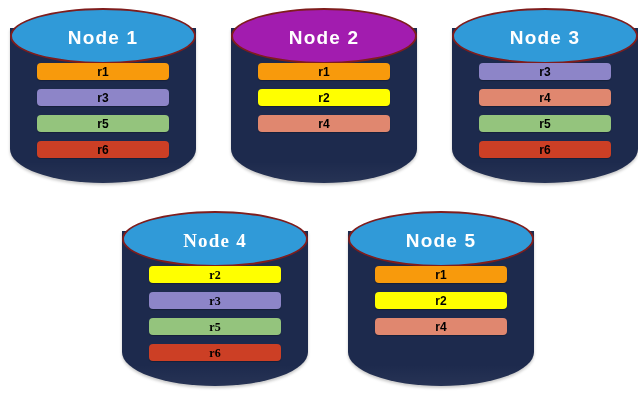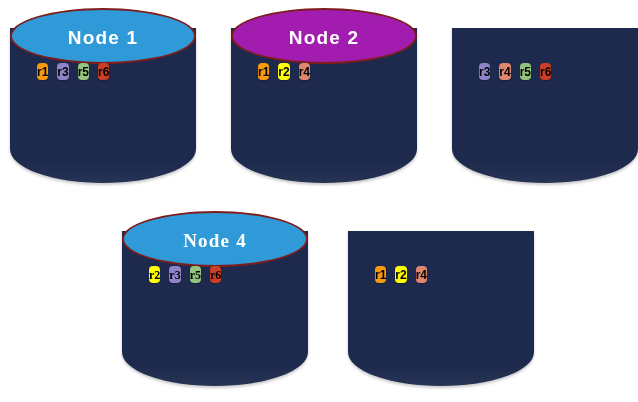--- a/index.html
+++ b/index.html
@@ -82,21 +82,21 @@
 
   
   .replica-list {
     position: absolute;
     left: 0;
     top: 55px;
     width: 186px;
     padding: 0 27px;
     box-sizing: border-box;
     display: flex;
-    flex-direction: row;
+    flex-direction: column;
     gap: 9px;
     text-align: center;
   }
 
   .replica-bar {
     height: 17px;
     border-radius: 4px;
     display: flex;
     align-items: center;
     justify-content: center;
@@ -153,20 +153,23 @@
         </div>
         <div class="replica-bar" style="background: rgb(224, 135, 111);">
           <span class="replica-label" style="color: rgb(0, 0, 0);">r4</span>
         </div>
       </div>
     </div>
     <div class="node" style="left: 452px; top: 8px;">
       <div class="node-body" style="background: rgb(29, 42, 77);">
         <div class="node-bottom-shade"></div>
       </div>
+      <div class="node-top" style="background: rgb(48, 154, 216);">
+        <div class="node-title" style="color: rgb(255, 255, 255);">Node  3</div>
+      </div>
       <div class="replica-list">
         <div class="replica-bar" style="background: rgb(141, 133, 200);">
           <span class="replica-label" style="color: rgb(0, 0, 0);">r3</span>
         </div>
         <div class="replica-bar" style="background: rgb(224, 135, 111);">
           <span class="replica-label" style="color: rgb(0, 0, 0);">r4</span>
         </div>
         <div class="replica-bar" style="background: rgb(148, 196, 125);">
           <span class="replica-label" style="color: rgb(0, 0, 0);">r5</span>
         </div>
@@ -194,20 +197,23 @@
         </div>
         <div class="replica-bar" style="background: rgb(204, 63, 37);">
           <span class="replica-label" style="color: rgb(0, 0, 0);">r6</span>
         </div>
       </div>
     </div>
     <div class="node" style="left: 348px; top: 211px;">
       <div class="node-body" style="background: rgb(29, 42, 77);">
         <div class="node-bottom-shade"></div>
       </div>
+      <div class="node-top" style="background: rgb(48, 154, 216);">
+        <div class="node-title" style="color: rgb(255, 255, 255);">Node  5</div>
+      </div>
       <div class="replica-list">
         <div class="replica-bar" style="background: rgb(248, 154, 12);">
           <span class="replica-label" style="color: rgb(0, 0, 0);">r1</span>
         </div>
         <div class="replica-bar" style="background: rgb(255, 255, 0);">
           <span class="replica-label" style="color: rgb(0, 0, 0);">r2</span>
         </div>
         <div class="replica-bar" style="background: rgb(224, 135, 111);">
           <span class="replica-label" style="color: rgb(0, 0, 0);">r4</span>
         </div>

